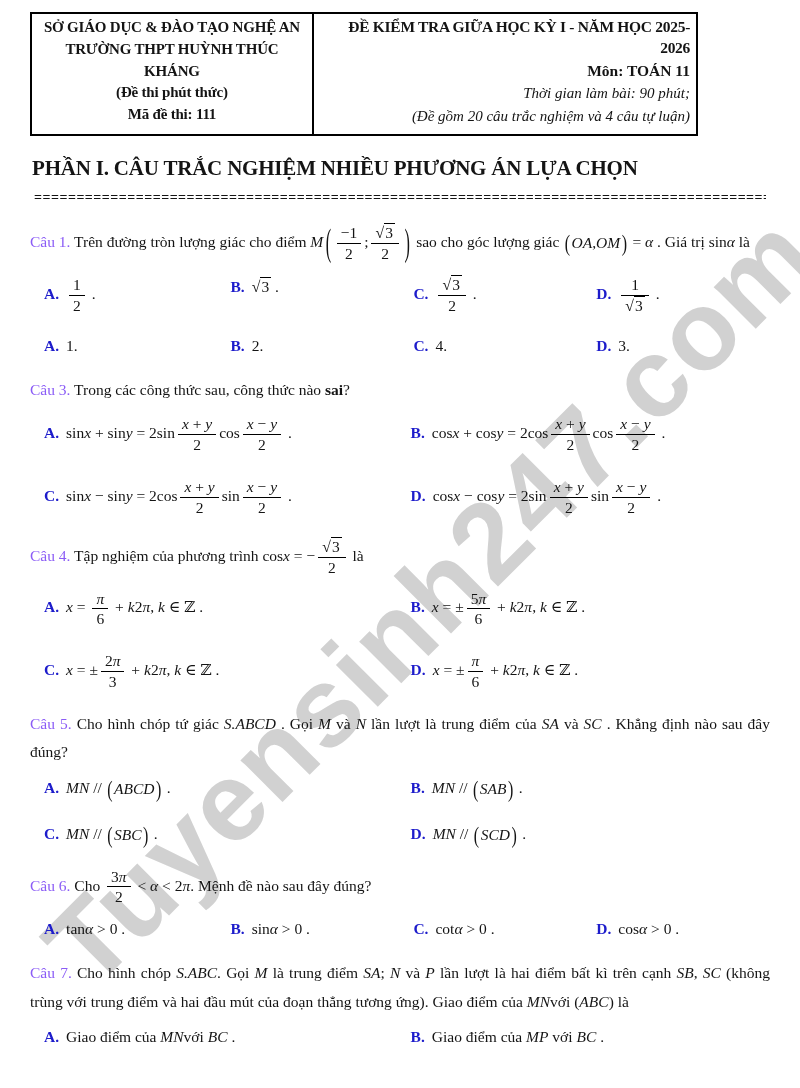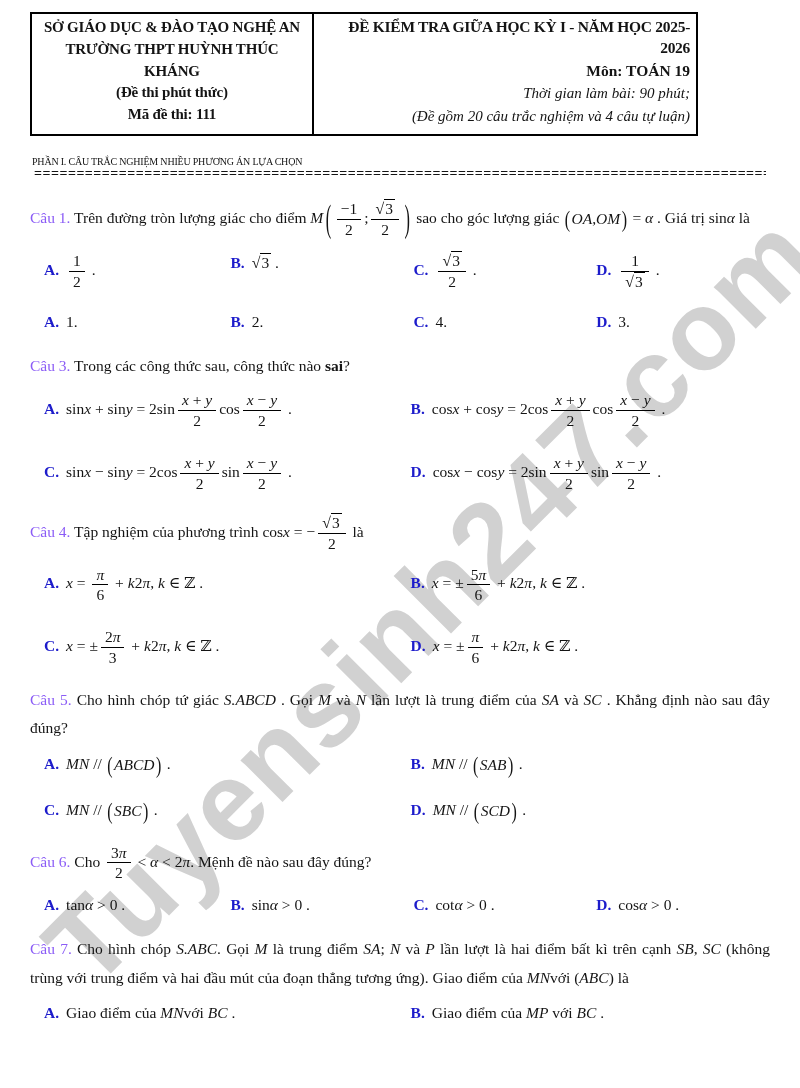--- a/index.html
+++ b/index.html
@@ -29,21 +29,21 @@
   table.hdr{border-collapse:collapse;width:668px;table-layout:fixed;}
   table.hdr td{border:2px solid #000;vertical-align:top;padding:3px 6px 6px 6px;}
   td.hleft{width:42%;text-align:center;}
   td.hright{width:58%;text-align:right;}
   .hl{font-weight:bold;font-size:15px;line-height:1.45;letter-spacing:-.2px;}
   .hr1{font-weight:bold;font-size:15.5px;letter-spacing:-.3px;line-height:1.35;}
   .hr2{font-weight:bold;font-size:15.5px;line-height:1.5;}
   .hr3{font-style:italic;font-size:15px;line-height:1.55;}
   .hr4{font-style:italic;font-size:15px;line-height:1.5;}
   
-  .sec-title{font-weight:normal;font-size:10px;margin:20px 0 2px 2px;letter-spacing:-.2px;}
+  .sec-title{font-weight:bold;font-size:21px;margin:20px 0 12px 2px;letter-spacing:-.2px;}
   .sec-rule{
     font-weight:bold;font-size:14px;letter-spacing:.5px;line-height:10px;
     white-space:nowrap;overflow:hidden;width:732px;margin-left:4px;height:12px;
   }
   
   .question{margin-top:17px;}
   .qtext{font-size:15.5px;line-height:1.85;text-align:justify;margin:0;}
   .qlabel{color:#8b5cf6;font-weight:normal;}
   .opts{display:grid;margin-top:9px;row-gap:20px;padding-left:14px;}
   .cols-4{grid-template-columns:1.02fr 1fr 1fr .95fr;}
@@ -75,21 +75,21 @@
       <tbody>
           <tr>
         <td class="hleft">
           <div class="hl">SỞ GIÁO DỤC &amp; ĐÀO TẠO NGHỆ AN</div>
           <div class="hl">TRƯỜNG THPT HUỲNH THÚC KHÁNG</div>
           <div class="hl">(Đề thi phút thức)</div>
           <div class="hl">Mã đề thi: 111</div>
         </td>
         <td class="hright">
           <div class="hr1">ĐỀ KIỂM TRA GIỮA HỌC KỲ I - NĂM HỌC 2025-2026</div>
-          <div class="hr2">Môn: TOÁN 19</div>
+          <div class="hr2">Môn: TOÁN 11</div>
           <div class="hr3">Thời gian làm bài: 90 phút;</div>
           <div class="hr4">(Đề gồm 20 câu trắc nghiệm và 4 câu tự luận)</div>
         </td>
       </tr>
     </tbody>
       </table>
 
     <div class="sec-title">PHẦN I. CÂU TRẮC NGHIỆM NHIỀU PHƯƠNG ÁN LỰA CHỌN</div>
     <div class="sec-rule">======================================================================================================</div>
 

